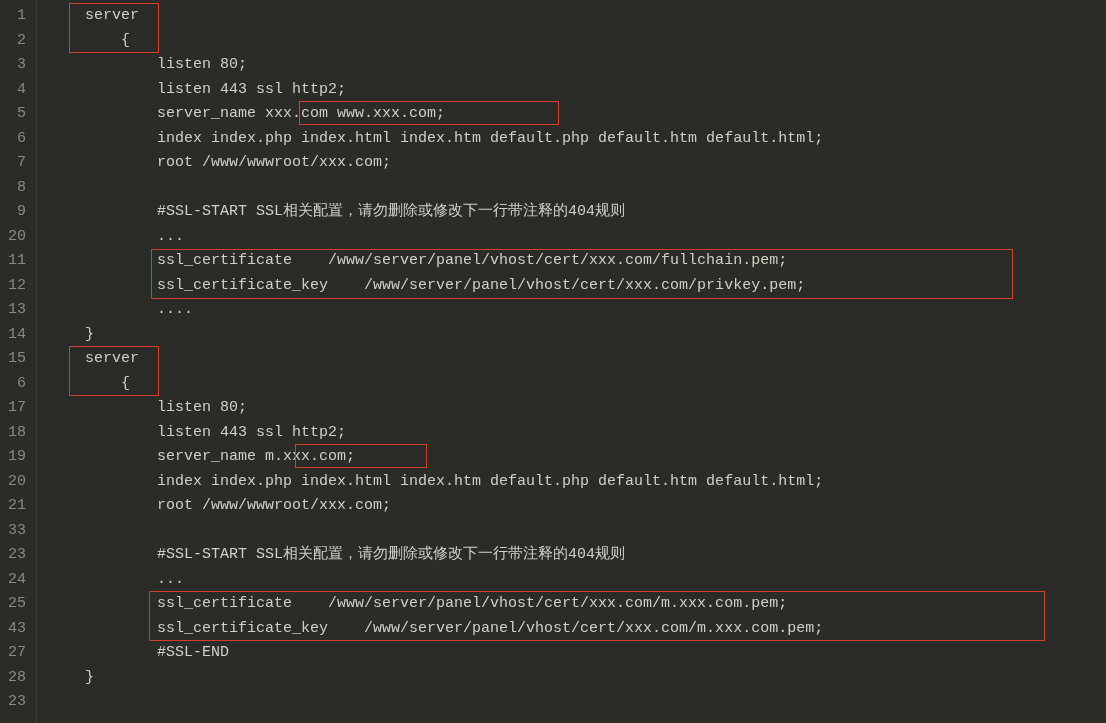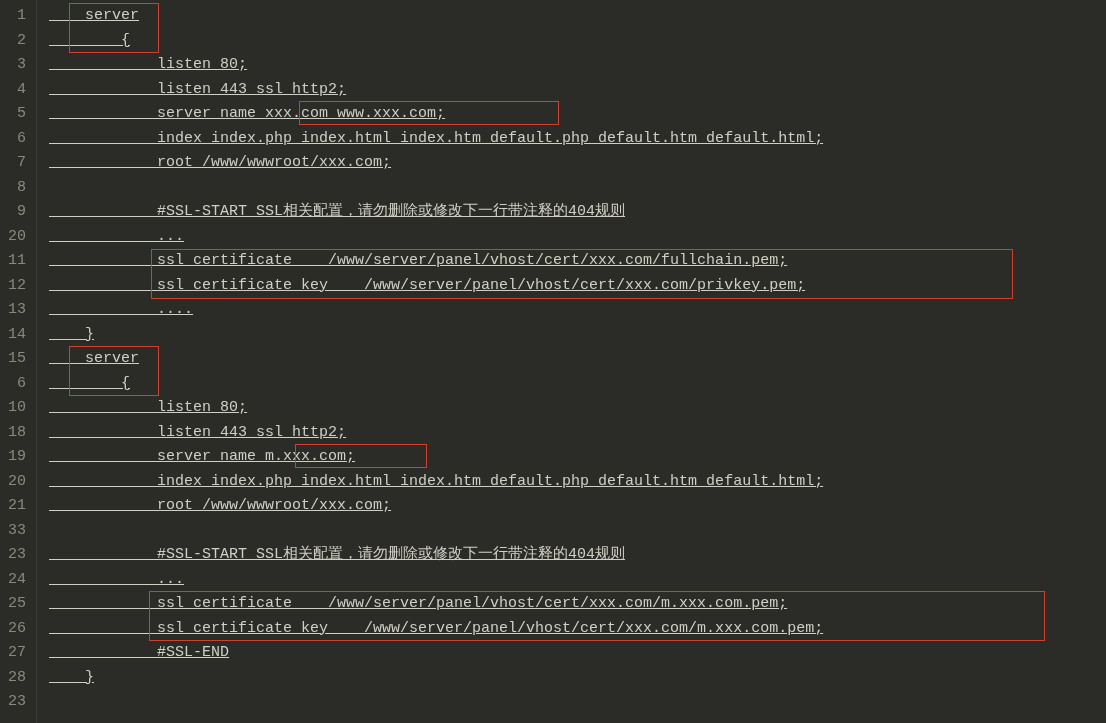--- a/index.html
+++ b/index.html
@@ -34,21 +34,20 @@
       flex: 1;
       padding: 4px 0 4px 12px;
       color: #d0cfc4;
       line-height: 24.5px;
       position: relative;
       white-space: pre;
     }
     .code .line {
       display: block;
       height: 24.5px;
-      text-decoration: underline;
     }
     .highlight-box {
       position: absolute;
       border: 1.5px solid #d13f2f;
       pointer-events: none;
     }
   </style>
 </head>
 <body>
 
@@ -63,28 +62,28 @@
       <span class="ln">7</span>
       <span class="ln">8</span>
       <span class="ln">9</span>
       <span class="ln">20</span>
       <span class="ln">11</span>
       <span class="ln">12</span>
       <span class="ln">13</span>
       <span class="ln">14</span>
       <span class="ln">15</span>
       <span class="ln">6</span>
-      <span class="ln">10</span>
+      <span class="ln">17</span>
       <span class="ln">18</span>
       <span class="ln">19</span>
       <span class="ln">20</span>
       <span class="ln">21</span>
       <span class="ln">33</span>
       <span class="ln">23</span>
       <span class="ln">24</span>
       <span class="ln">25</span>
-      <span class="ln">26</span>
+      <span class="ln">43</span>
       <span class="ln">27</span>
       <span class="ln">28</span>
       <span class="ln">23</span>
     </div>
   <div class="code"><span class="line">    server</span><span class="line">        {</span><span class="line">            listen 80;</span><span class="line">            listen 443 ssl http2;</span><span class="line">            server_name xxx.com www.xxx.com;</span><span class="line">            index index.php index.html index.htm default.php default.htm default.html;</span><span class="line">            root /www/wwwroot/xxx.com;</span><span class="line"></span><span class="line">            #SSL-START SSL相关配置，请勿删除或修改下一行带注释的404规则</span><span class="line">            ...</span><span class="line">            ssl_certificate    /www/server/panel/vhost/cert/xxx.com/fullchain.pem;</span><span class="line">            ssl_certificate_key    /www/server/panel/vhost/cert/xxx.com/privkey.pem;</span><span class="line">            ....</span><span class="line">    }</span><span class="line">    server</span><span class="line">        {</span><span class="line">            listen 80;</span><span class="line">            listen 443 ssl http2;</span><span class="line">            server_name m.xxx.com;</span><span class="line">            index index.php index.html index.htm default.php default.htm default.html;</span><span class="line">            root /www/wwwroot/xxx.com;</span><span class="line"></span><span class="line">            #SSL-START SSL相关配置，请勿删除或修改下一行带注释的404规则</span><span class="line">            ...</span><span class="line">            ssl_certificate    /www/server/panel/vhost/cert/xxx.com/m.xxx.com.pem;</span><span class="line">            ssl_certificate_key    /www/server/panel/vhost/cert/xxx.com/m.xxx.com.pem;</span><span class="line">            #SSL-END</span><span class="line">    }</span><span class="line"></span><div class="highlight-box" style="top: 3px; left: 32px; width: 90px; height: 50px;"></div><div class="highlight-box" style="top: 101px; left: 262px; width: 260px; height: 24px;"></div><div class="highlight-box" style="top: 249px; left: 114px; width: 862px; height: 50px;"></div><div class="highlight-box" style="top: 346px; left: 32px; width: 90px; height: 50px;"></div><div class="highlight-box" style="top: 444px; left: 258px; width: 132px; height: 24px;"></div><div class="highlight-box" style="top: 591px; left: 112px; width: 896px; height: 50px;"></div></div>
 </div>
 
 </body></html>

